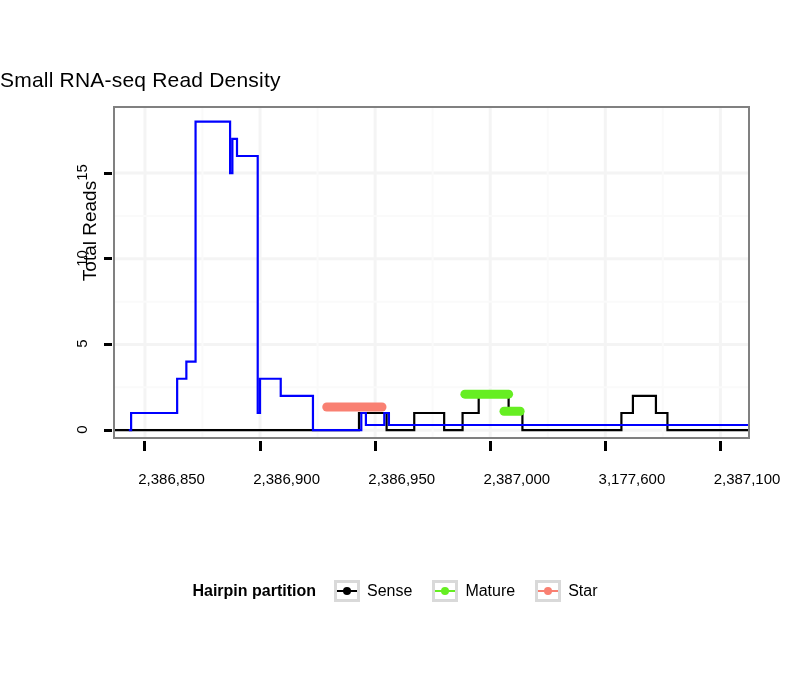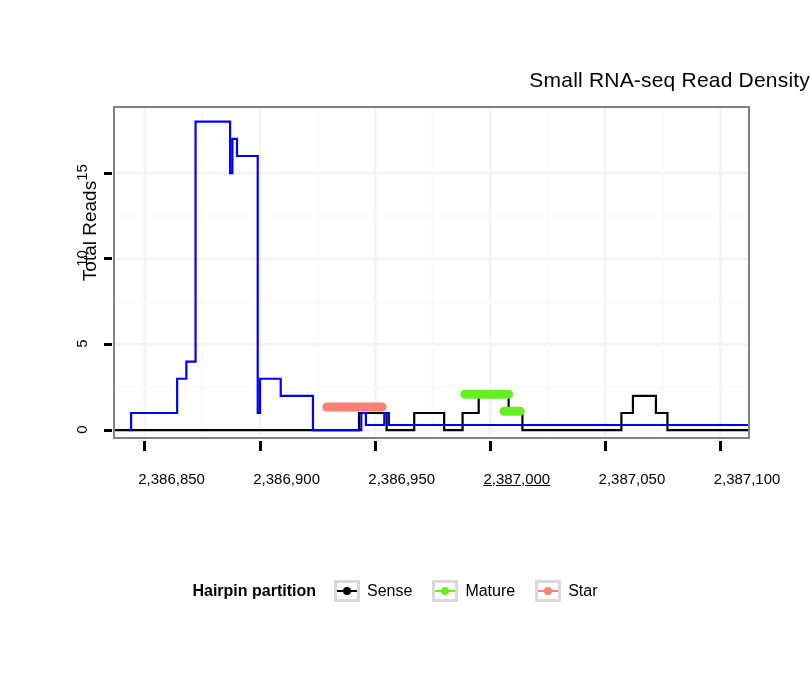--- a/index.html
+++ b/index.html
@@ -19,21 +19,21 @@
     position: absolute;
     left: 0; top: 0;
     width: 810px;
     height: 690px;
   }
   .chart-title {
     position: absolute;
     left: 0;
     top: 68px;
     width: 810px;
-    text-align: right;
+    text-align: left;
     font-size: 21px;
     letter-spacing: 0.2px;
     color: #000;
   }
   .plot-frame {
     position: absolute;
     left: 113px;
     top: 106px;
     width: 637px;
     height: 333px;
@@ -167,23 +167,23 @@
       <div class="ytick-label" style="left: 66px; top: 164.115px;">15</div>
     </div>
   <div id="xtick-layer">
       <div class="xtick-mark" style="left: 143.424px;"></div>
       <div class="xtick-label" style="left: 84.9236px;">2,386,850</div>
       <div class="xtick-mark" style="left: 258.515px;"></div>
       <div class="xtick-label" style="left: 200.015px;">2,386,900</div>
       <div class="xtick-mark" style="left: 373.605px;"></div>
       <div class="xtick-label" style="left: 315.105px;">2,386,950</div>
       <div class="xtick-mark" style="left: 488.696px;"></div>
-      <div class="xtick-label" style="left: 430.196px; text-decoration: underline;">2,387,000</div>
+      <div class="xtick-label" style="left: 430.196px;">2,387,000</div>
       <div class="xtick-mark" style="left: 603.787px;"></div>
-      <div class="xtick-label" style="left: 545.287px;">2,387,050</div>
+      <div class="xtick-label" style="left: 545.287px;">3,177,600</div>
       <div class="xtick-mark" style="left: 718.878px;"></div>
       <div class="xtick-label" style="left: 660.378px;">2,387,100</div>
     </div>
 
   <div class="plot-frame">
     <div class="plot-inner">
       <svg id="plot-svg" width="633" height="329" viewBox="0 0 633 329">
           <line x1="0" y1="322.1458333333333" x2="633" y2="322.1458333333333" stroke="#f4f4f4" stroke-width="3"></line>
           <line x1="0" y1="236.46875" x2="633" y2="236.46875" stroke="#f4f4f4" stroke-width="3"></line>
           <line x1="0" y1="150.79166666666663" x2="633" y2="150.79166666666663" stroke="#f4f4f4" stroke-width="3"></line>

